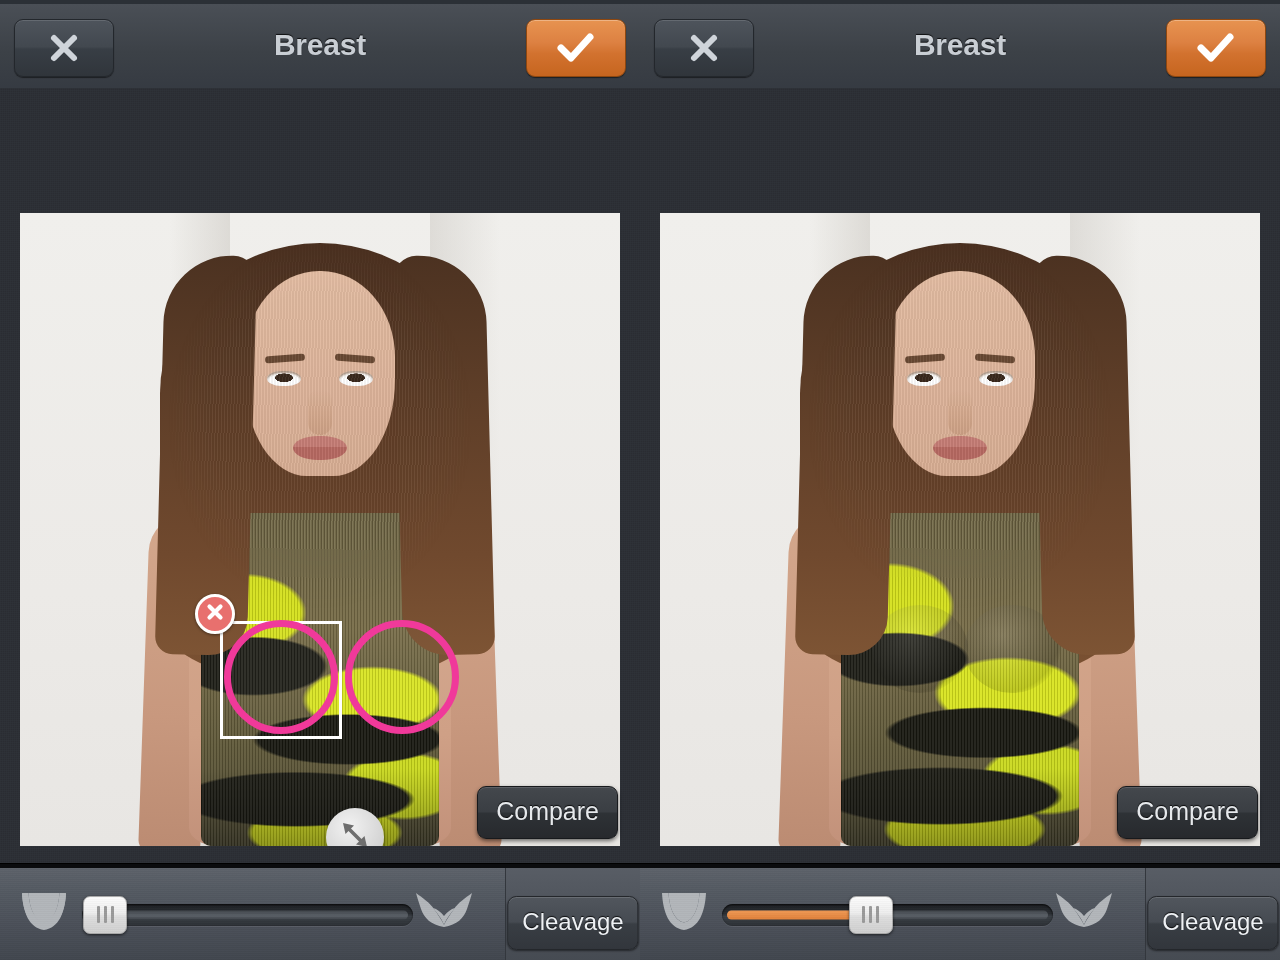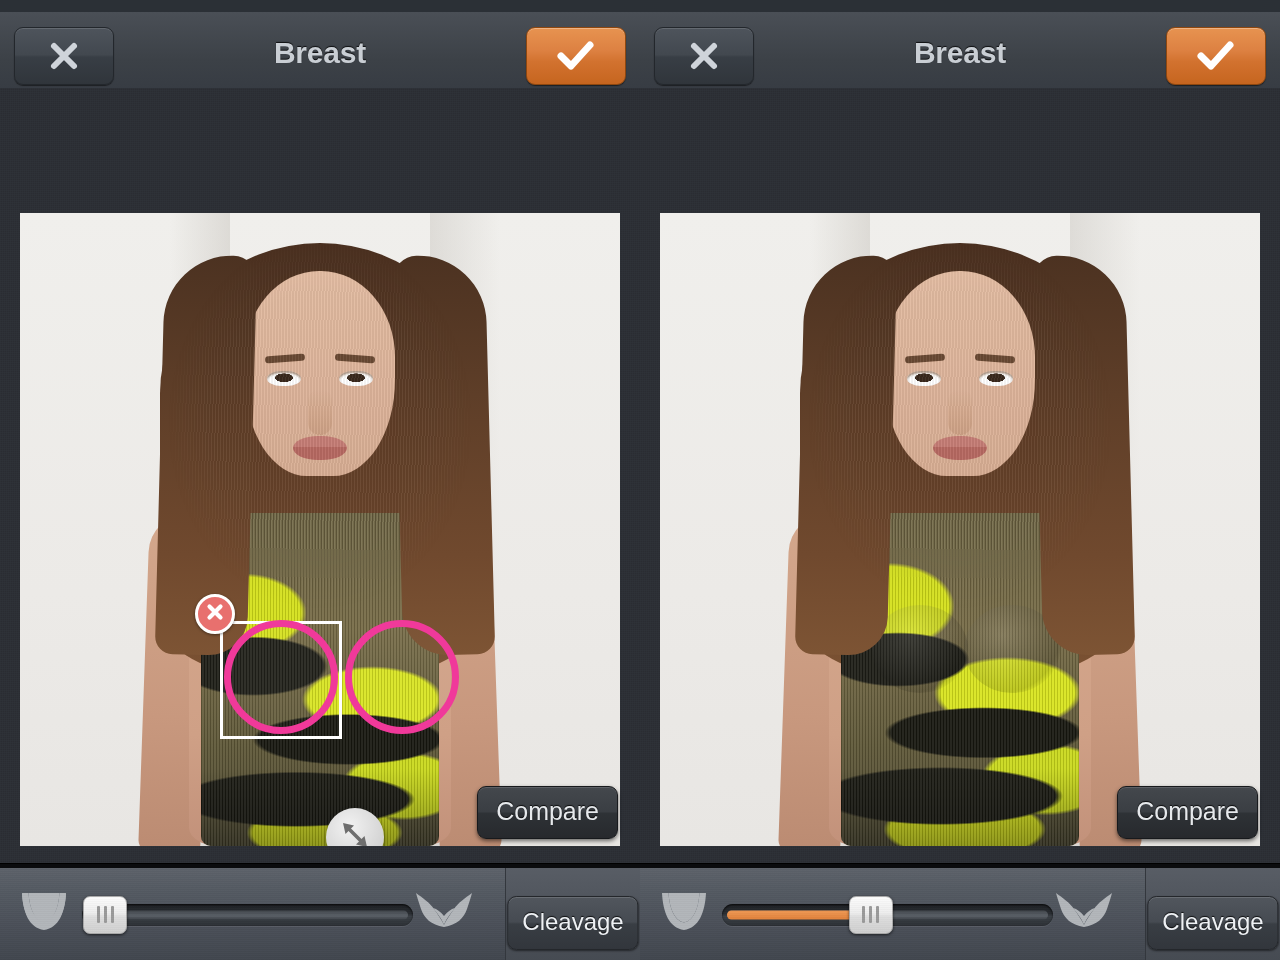--- a/index.html
+++ b/index.html
@@ -11,21 +11,21 @@
     font-family: "Liberation Sans", sans-serif;
   }
   .app {
     position: relative;
     width: 1280px; height: 960px;
     background: #2b3036;
   }
 
   
   .topbar {
-    position: absolute; left: 0; top: 12px;
+    position: absolute; left: 0; top: 4px;
     width: 1280px; height: 108px;
     background: linear-gradient(to bottom, #4a4f56 0%, #3c4147 45%, #343941 88%, #1a1d21 94%, #0d0f11 100%);
     border-bottom: 1px solid #0a0b0d;
   }
   .topbar-half {
     position: absolute; top: 0;
     width: 640px; height: 86px;
   }
   .topbar-half.left  { left: 0; }
   .topbar-half.right { left: 640px; }

